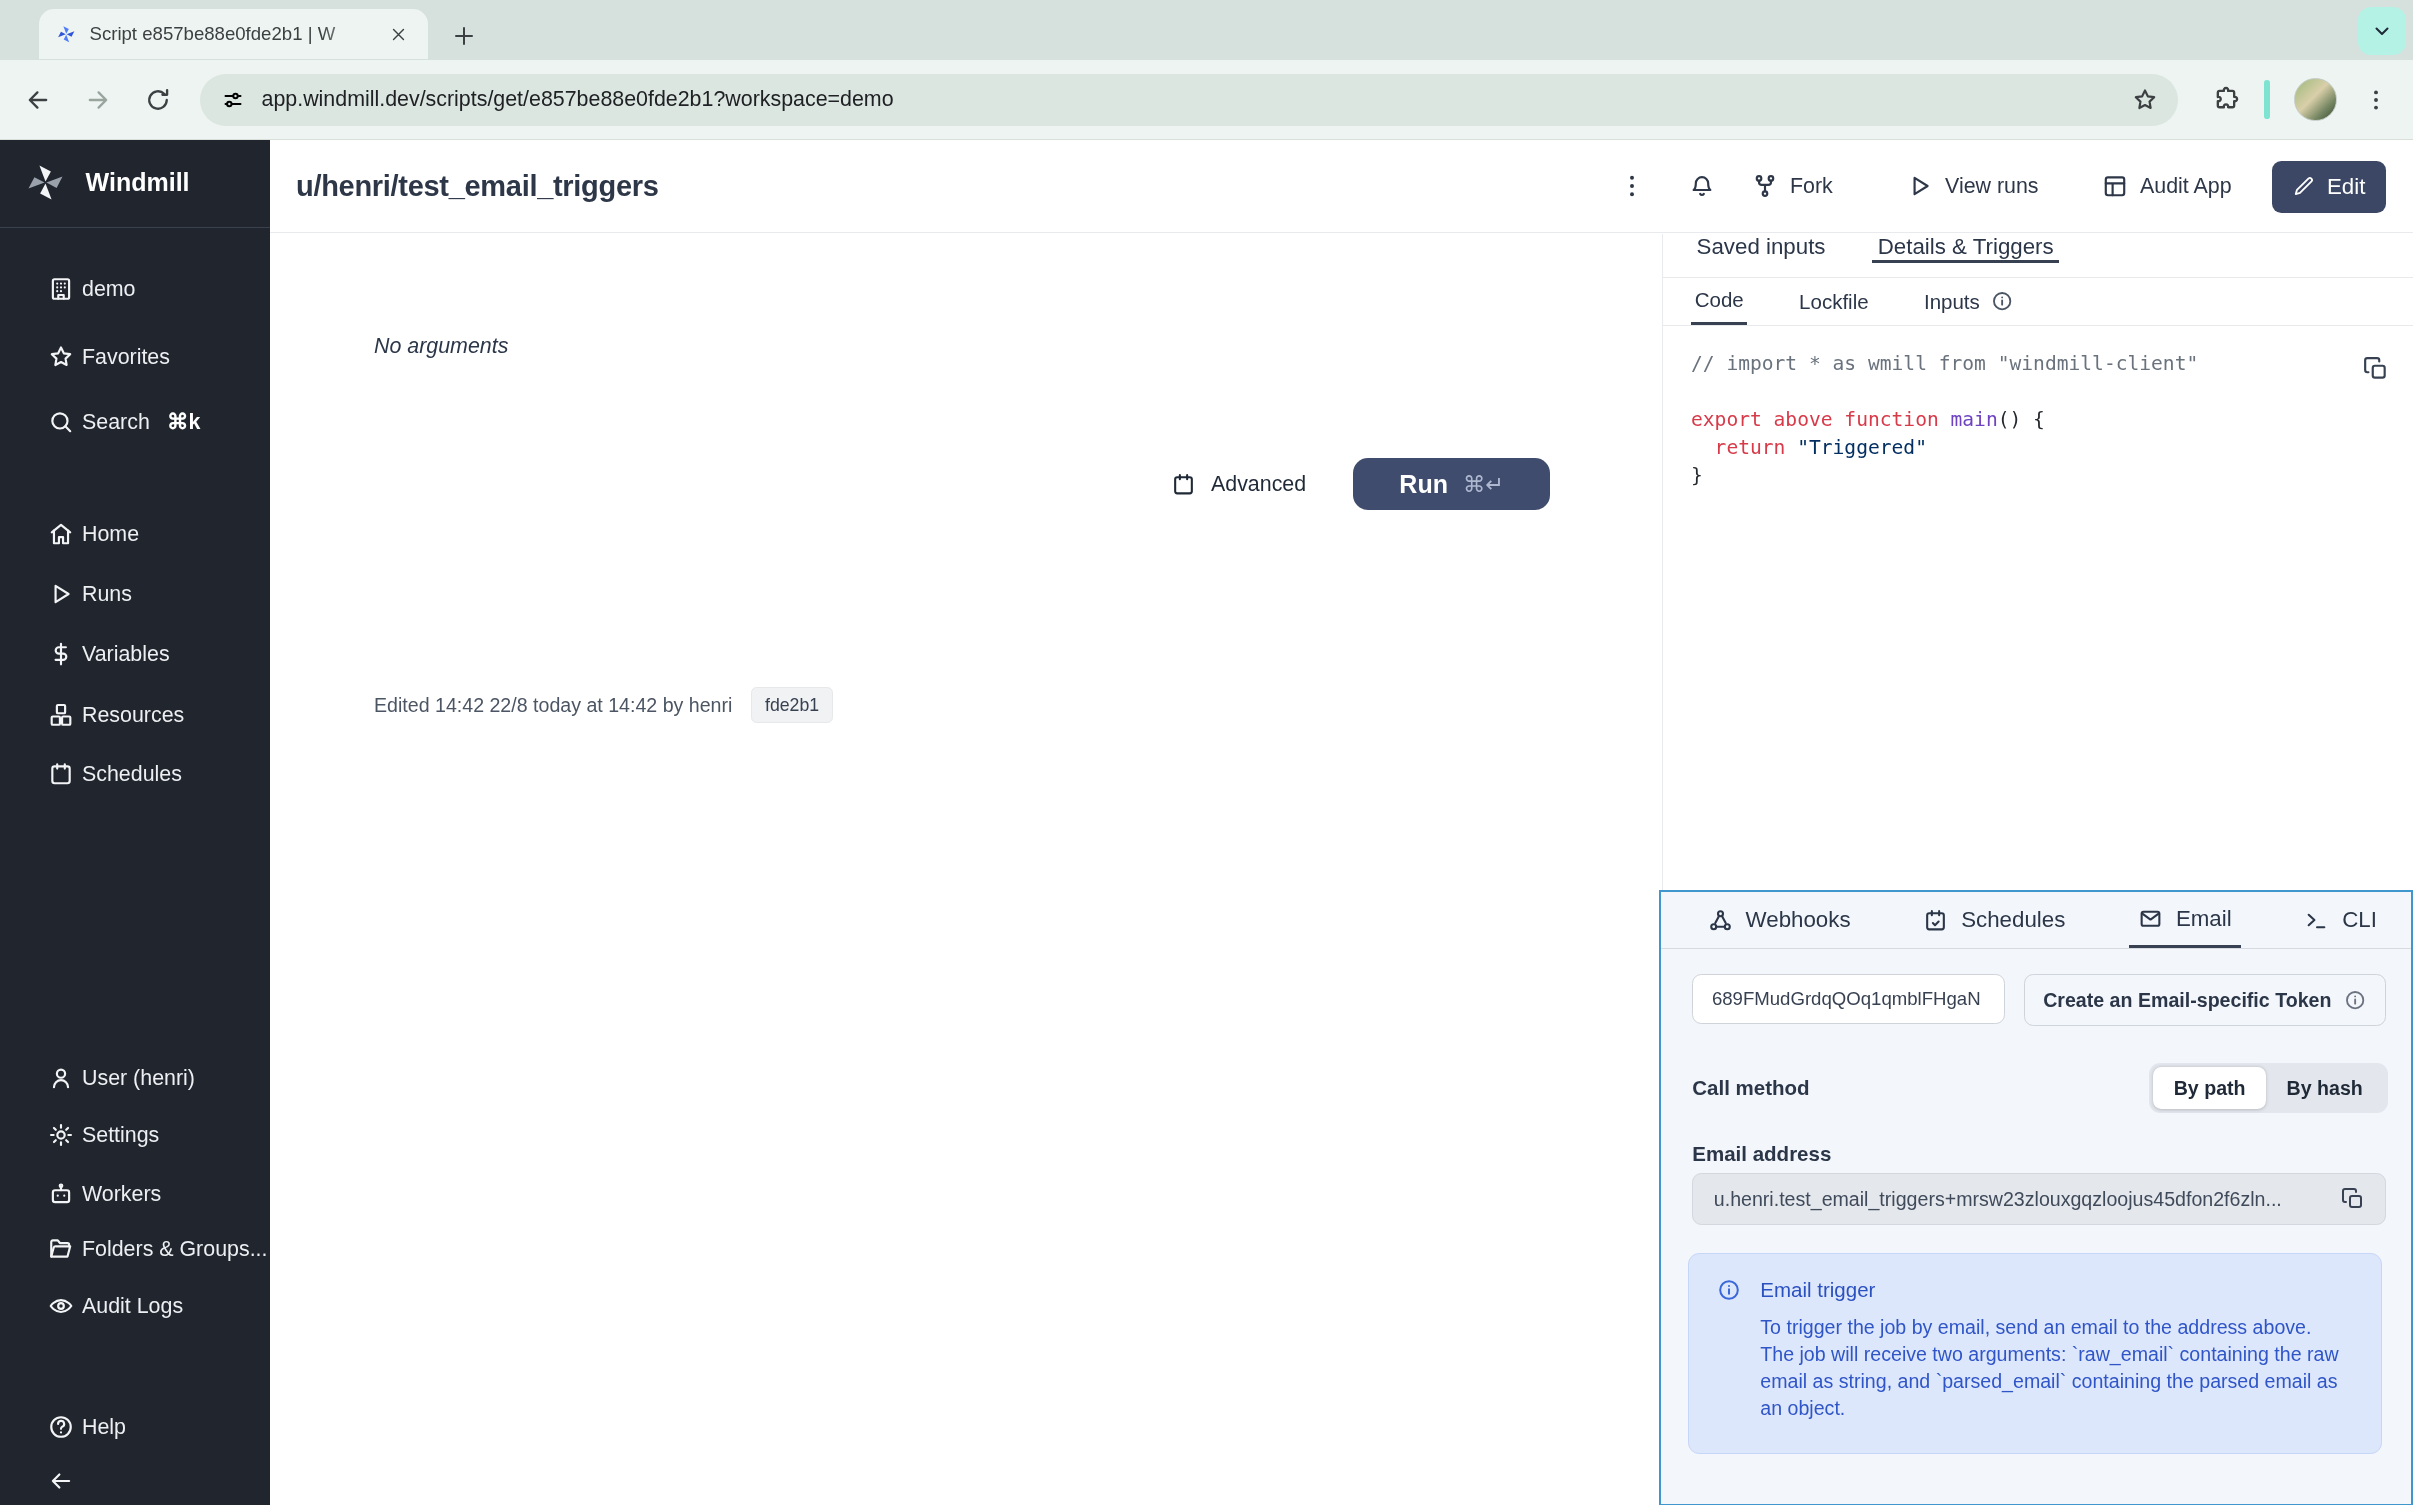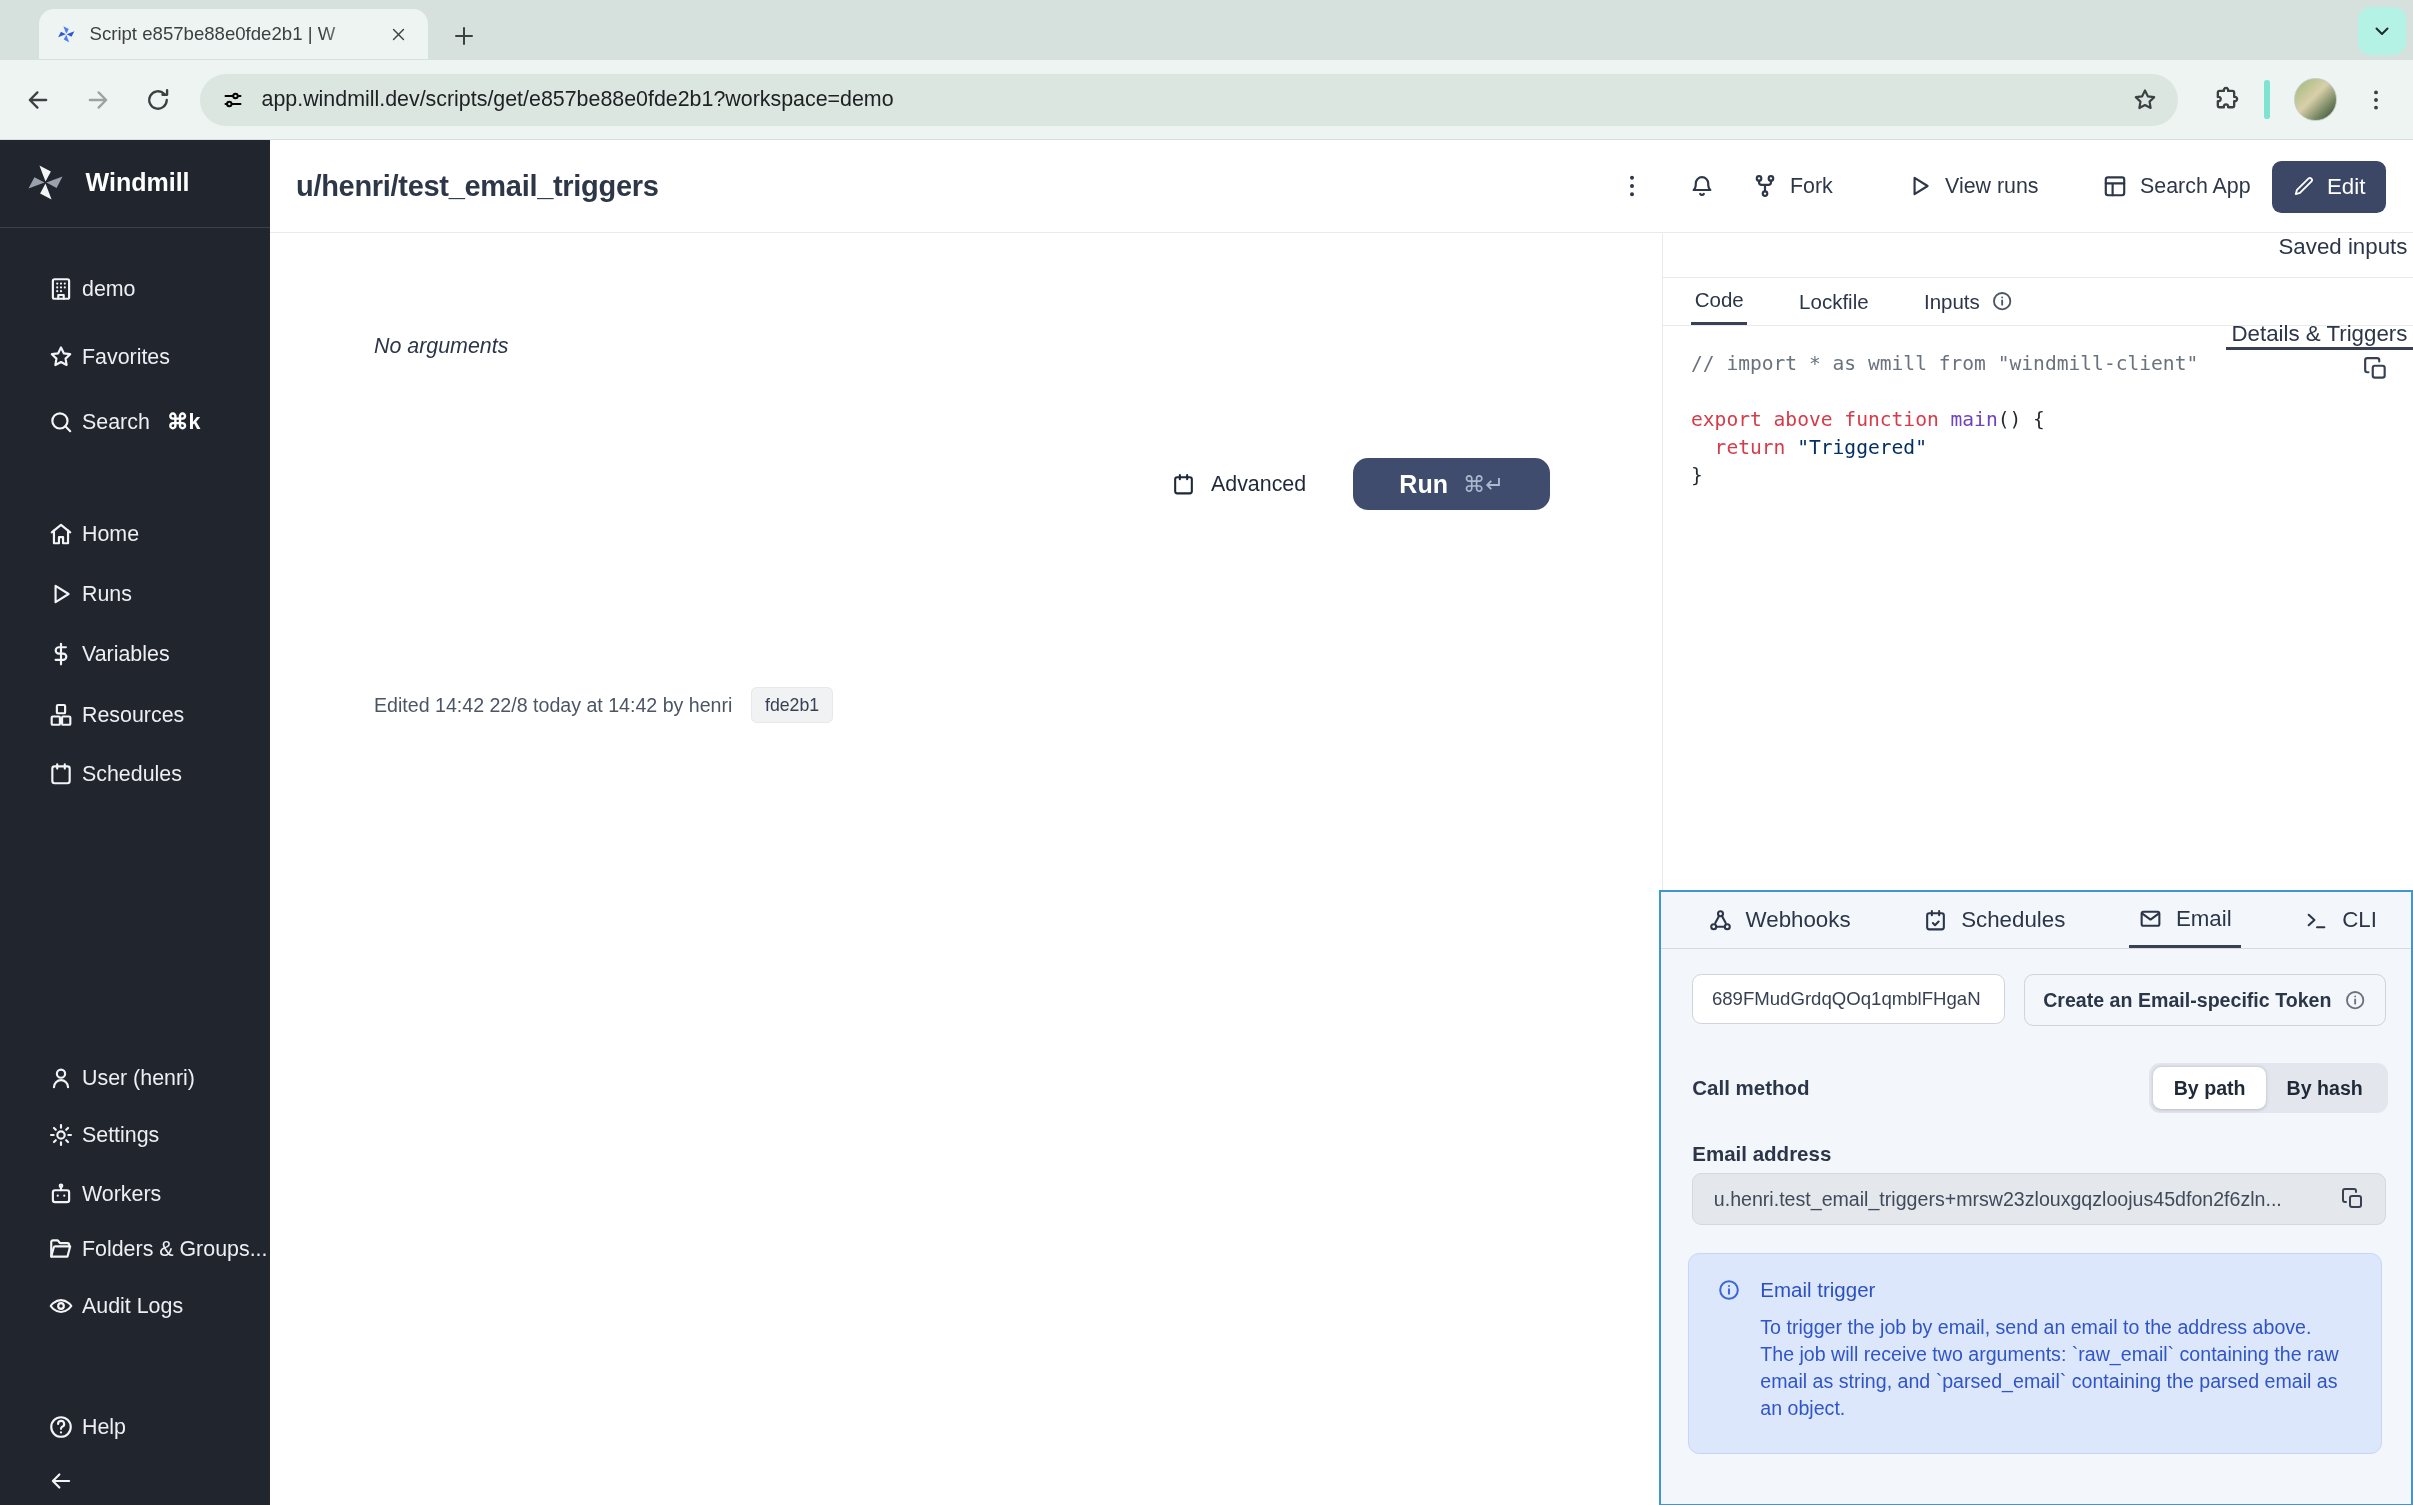--- a/index.html
+++ b/index.html
@@ -58,21 +58,21 @@
   .run-row{position:absolute;left:901px;top:224px;display:flex;align-items:center;gap:47px;}
   .advanced{display:flex;align-items:center;gap:15px;font-size:21.4px;font-weight:500;color:#1f2937;cursor:pointer;}
   .run-btn{width:197px;height:52px;background:#3f4c6d;border-radius:15px;color:#fff;display:flex;align-items:center;
        justify-content:center;gap:15px;font-size:25px;font-weight:700;cursor:pointer;}
   .run-kbd{font-size:22.3px;font-weight:400;color:#aeb8d0;}
   .edited{position:absolute;left:104px;top:453px;display:flex;align-items:center;gap:18.6px;font-size:19.6px;color:#4b5563;}
   .hash-badge{background:#f1f2f4;border:0.9px solid #e7e8ea;border-radius:5.6px;padding:6.5px 13px;font-size:17.7px;color:#374151;font-weight:500;}
 
   
   .rpanel{position:absolute;left:1662px;top:234px;width:751px;height:1272px;background:#fff;border-left:0.9px solid #e8eaed;box-sizing:border-box;}
-  .rp-tabs{height:43px;border-bottom:0.9px solid #e8eaed;display:flex;align-items:flex-end;padding-left:28px;gap:61px;flex-direction:column;}
+  .rp-tabs{height:43px;border-bottom:0.9px solid #e8eaed;display:flex;align-items:flex-start;padding-left:28px;gap:41px;}
   .rp-tab{display:flex;align-items:center;padding:0 5.6px;font-size:22.3px;font-weight:500;color:#2b3648;cursor:pointer;box-sizing:border-box;}
   .rp-tab.active{border-bottom:3.7px solid #374151;}
   .rp-subtabs{height:47px;border-bottom:0.9px solid #e8eaed;display:flex;align-items:stretch;padding-left:28px;gap:48px;}
   .rp-subtab{display:flex;align-items:center;gap:11.2px;padding:0 3.7px;font-size:20.5px;color:#2b3648;cursor:pointer;box-sizing:border-box;}
   .rp-subtab.active{border-bottom:3.7px solid #374151;font-weight:500;}
   .subinfo{width:22.3px;height:22.3px;color:#4b5563;}
   .code-wrap{position:relative;padding:24px 28px;}
   .code{font-family:"DejaVu Sans Mono","Liberation Mono",monospace;font-size:19.6px;line-height:28px;color:#24292e;white-space:pre;margin:0;}
   .tok-c{color:#6a737d;}.tok-k{color:#d73a49;}.tok-f{color:#6f42c1;}.tok-s{color:#032f62;}
   .copy-code{position:absolute;right:24px;top:30px;width:26px;height:26px;color:#374151;cursor:pointer;}
@@ -381,21 +381,21 @@
         </span>
       <span>View runs</span>
     </div>
     <div class="hbtn" style="left:1832px">
       <span class="hico">
           <svg class="ic" width="26" height="26" viewBox="0 0 24 24">
             <rect x="3.5" y="4" width="17" height="16.5" rx="2"></rect>
             <path d="M3.5 9.5h17M9.8 9.5v11"></path>
           </svg>
         </span>
-      <span>Search App</span>
+      <span>Audit App</span>
     </div>
     <div class="edit-btn">
       <span>
           <svg class="ic" width="22.3" height="22.3" viewBox="0 0 24 24">
             <path d="M16.8 3.7a2.2 2.2 0 0 1 3.1 3.1L7.5 19.2 3 20.5l1.3-4.5z"></path>
           </svg>
         </span>
       <span>Edit</span>
     </div>
   </div>

